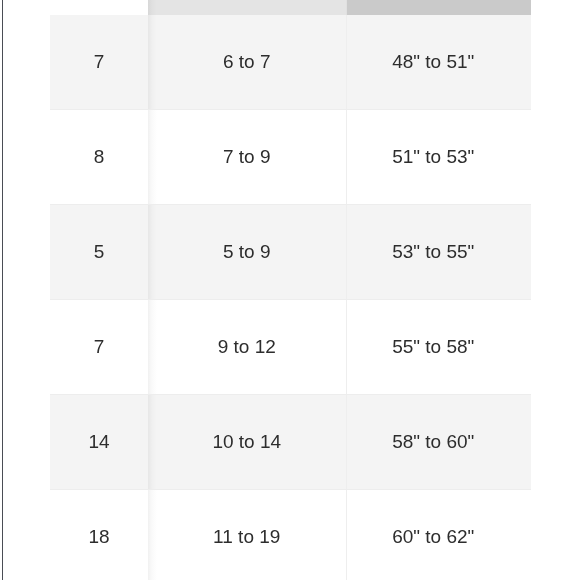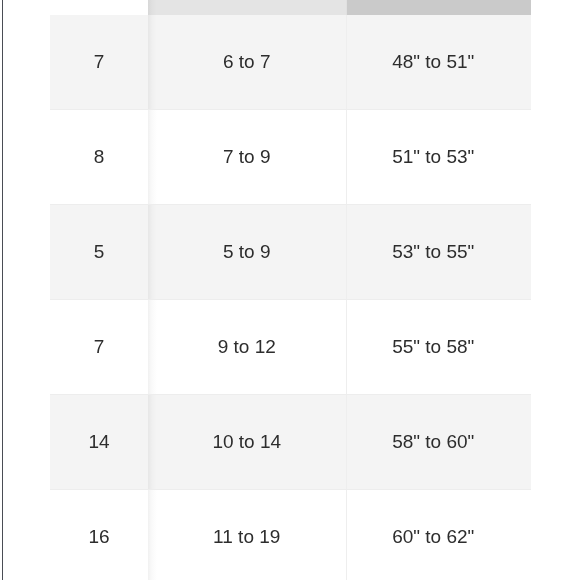--- a/index.html
+++ b/index.html
@@ -190,21 +190,21 @@
             </td>
             <td class="col-2">
               <span class="cell-inner">10 to 14</span>
             </td>
             <td class="col-3">
               <span class="cell-inner">58" to 60"</span>
             </td>
           </tr>
           <tr>
             <td class="col-1">
-              <span class="cell-inner">16</span>
+              <span class="cell-inner">18</span>
             </td>
             <td class="col-2">
               <span class="cell-inner">11 to 19</span>
             </td>
             <td class="col-3">
               <span class="cell-inner">60" to 62"</span>
             </td>
           </tr>
         </tbody>
     </table>

